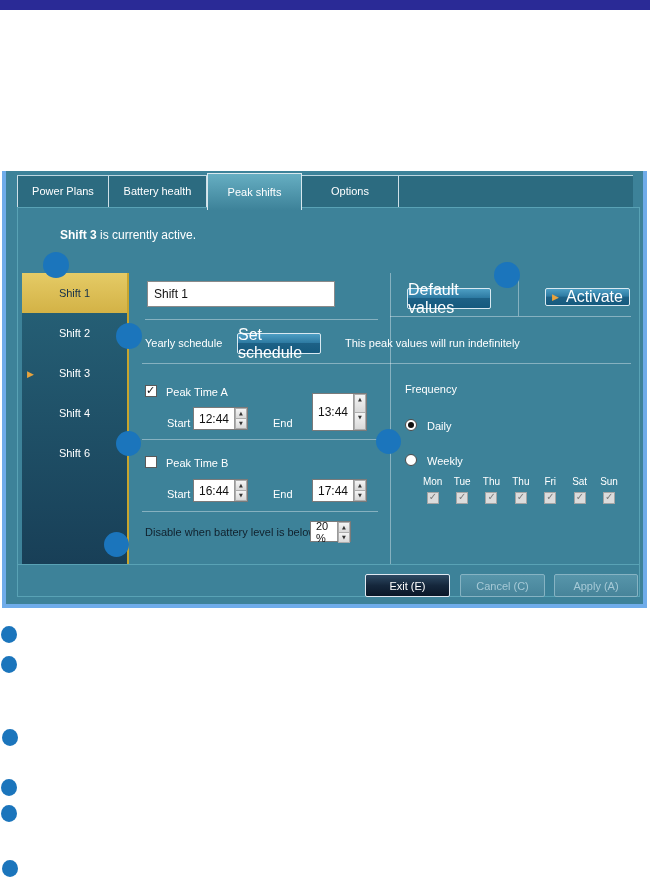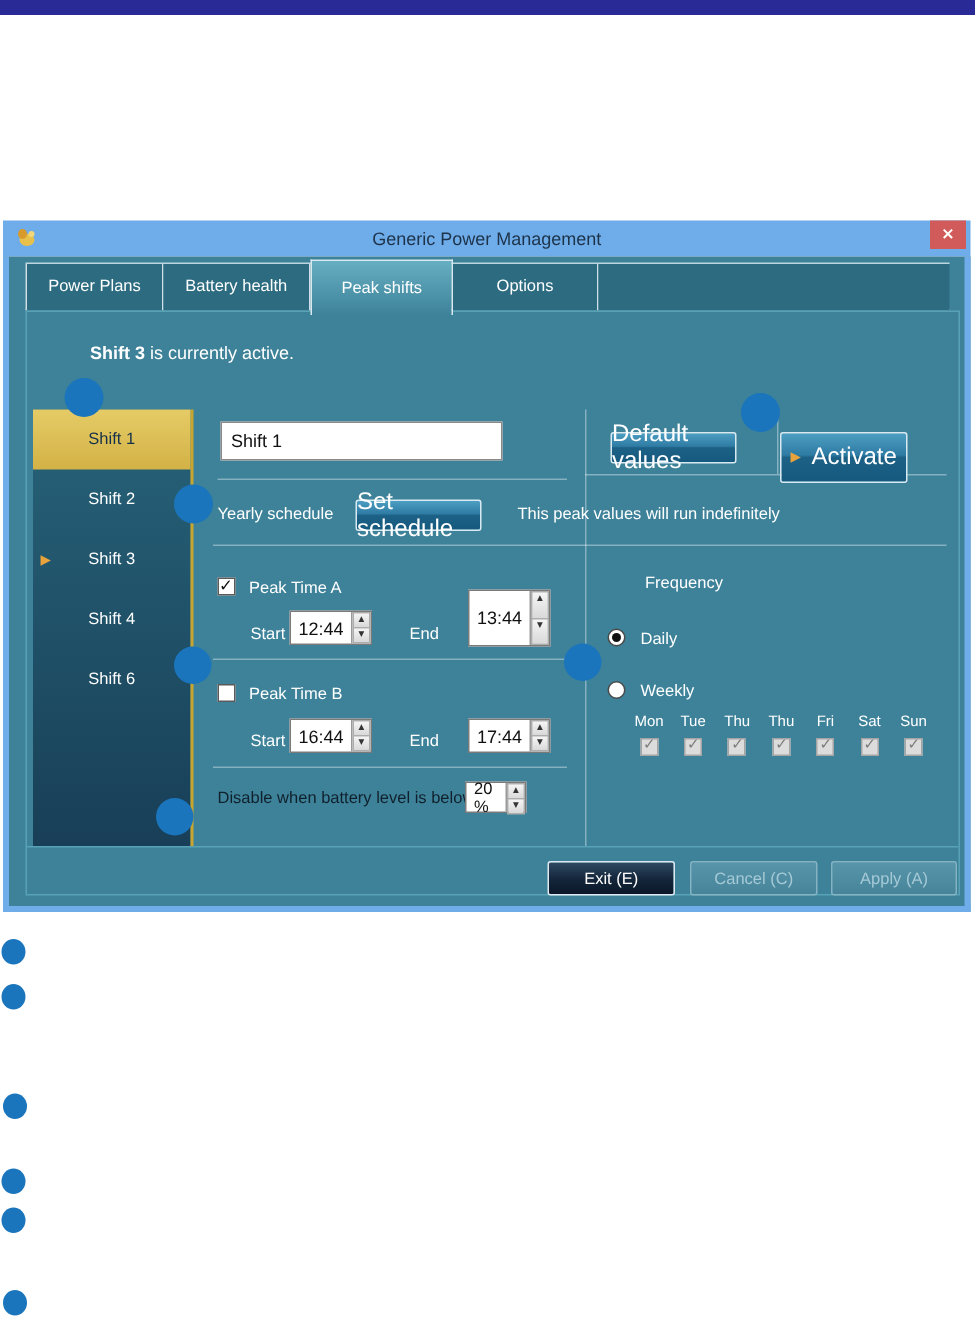--- a/index.html
+++ b/index.html
@@ -62,21 +62,21 @@
   #hline-b { left:12px; top:238px; width:236px; height:1px; }
 
   #name-input { left:17px; top:8px; width:188px; height:26px; background:#fff;
                 border:1px solid #8a8a8a; font-size:12px; color:#111; padding:0 6px;
                 font-family:"Liberation Sans", sans-serif; }
 
   .btn-teal { position:absolute; background:linear-gradient(180deg,#4d9ec3 0%,#2e7ba3 45%,#1d6186 50%,#155a7e 100%);
               border:1px solid #d9e9f1; border-radius:2px; color:#fff; font-size:16px;
               display:flex; align-items:center; justify-content:center; cursor:default; }
   #btn-default { left:277px; top:15px; width:84px; height:21px; }
-  #btn-activate { left:390px; top:15px; width:85px; height:34px; }
+  #btn-activate { left:415px; top:15px; width:85px; height:18px; }
   #btn-activate::before { content:"▶"; color:#E8A33D; font-size:9px; margin-right:7px;
                           font-family:"DejaVu Sans", sans-serif; }
   #btn-schedule { left:107px; top:60px; width:84px; height:21px; }
 
   .wlabel { position:absolute; color:#fff; font-size:11px; }
   #yearly-label { left:15px; top:64px; }
   #indef-note { left:215px; top:64px; }
   #peak-a-label { left:36px; top:113px; }
   #peak-b-label { left:36px; top:184px; }
   #start-a { left:37px; top:144px; } #end-a { left:143px; top:144px; }
@@ -87,21 +87,21 @@
   .cb { position:absolute; width:12px; height:12px; background:#fff; border:1px solid #5a5a5a; }
   .cb.checked::after { content:"✓"; position:absolute; left:0px; top:-2px; font-size:11px;
                        color:#111; font-weight:bold; font-family:"DejaVu Sans", sans-serif; }
   #cb-a { left:15px; top:112px; } #cb-b { left:15px; top:183px; }
   .radio { position:absolute; width:12px; height:12px; border-radius:50%; background:#fff;
            border:1px solid #4a4a4a; }
   .radio.on::after { content:""; position:absolute; left:2px; top:2px; width:6px; height:6px;
                      border-radius:50%; background:#111; }
   #radio-daily { left:275px; top:146px; } #radio-weekly { left:275px; top:181px; }
   #daily-label { left:297px; top:147px; } #weekly-label { left:297px; top:182px; }
-  #freq-title { left:275px; top:110px;margin-left:25px; }
+  #freq-title { left:275px; top:110px; }
 
   
   .spinner { position:absolute; background:#fff; border:1px solid #7a7a7a; display:flex; }
   .spin-val { flex:1; font-size:12px; color:#111; display:flex; align-items:center; padding-left:5px; }
   .spin-btns { width:13px; display:flex; flex-direction:column; border-left:1px solid #9a9a9a; }
   .spin-btns div { flex:1; background:linear-gradient(180deg,#f5f5f5,#d9d9d9); border:1px solid #adadad;
                    font-size:5px; color:#333; text-align:center; line-height:9px;
                    font-family:"DejaVu Sans", sans-serif; }
   .spin-btns div:first-child { border-bottom:none; }
   .spin-up::before { content:"▲"; } .spin-dn::before { content:"▼"; }
@@ -137,29 +137,20 @@
   .c26 { width:26px; height:26px; } .c25 { width:25px; height:25px; }
   .bullet { position:absolute; width:16px; height:17px; border-radius:50%; background:#1B75BC; }
 </style>
 </head>
 <body>
 
 <div id="page">
   <div id="top-bar" class="abs"></div>
 
   <div id="win" class="abs">
-    <div id="titlebar" class="abs">
-      <svg id="app-icon" class="abs" viewBox="0 0 15 15">
-        <ellipse cx="8" cy="9" rx="5" ry="4" fill="#E8C14C"></ellipse>
-        <ellipse cx="5" cy="5" rx="3" ry="3.4" fill="#D89A2B"></ellipse>
-        <circle cx="11" cy="5" r="2" fill="#F3D878"></circle>
-      </svg>
-      <div id="win-title" class="abs">Generic Power Management</div>
-      <div id="close-btn" class="abs">×</div>
-    </div>
 
     <div id="body" class="abs">
       <div id="tabstrip" class="abs">
         <div class="tab" style="width:92px">Power Plans</div>
         <div class="tab" style="width:98px">Battery health</div>
         <div class="tab active" style="width:95px">Peak shifts</div>
         <div class="tab" style="width:97px">Options</div>
         <div class="tab-fill"></div>
       </div>
 

